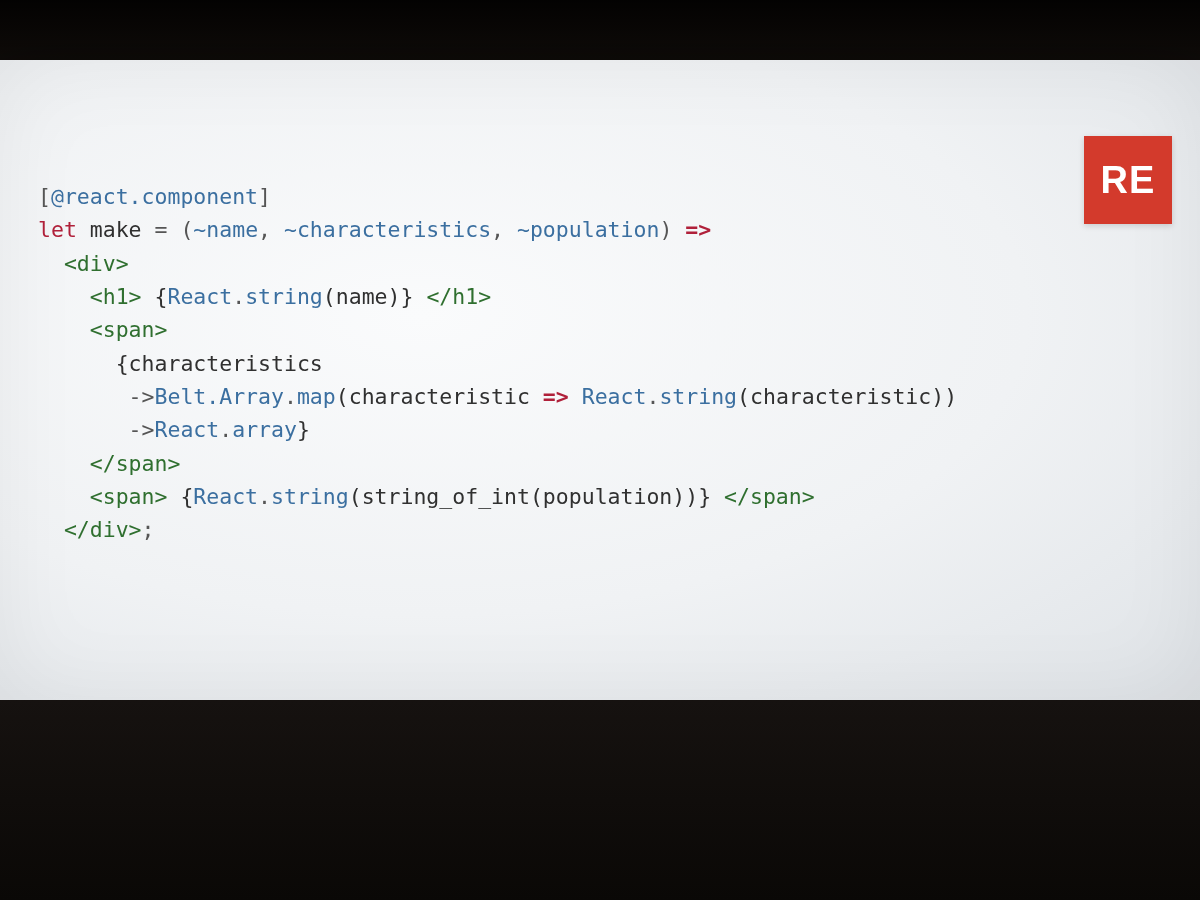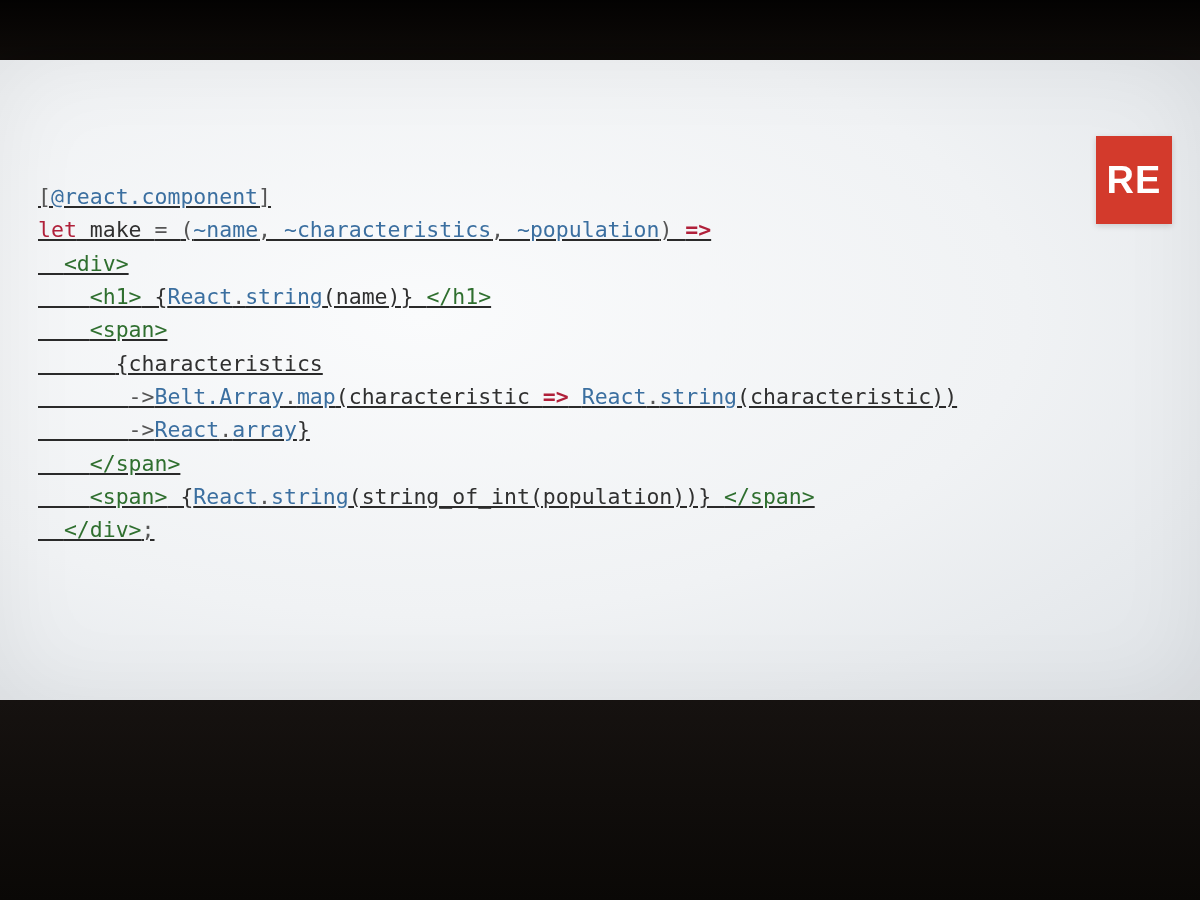--- a/index.html
+++ b/index.html
@@ -37,21 +37,21 @@
   .below {
     position: absolute;
     left: 0; top: 700px; width: 1200px; height: 200px;
     background: linear-gradient(180deg, #161210 0%, #0a0806 100%);
   }
   
   .logo {
     position: absolute;
     top: 76px;
     right: 28px;
-    width: 76px;
+    width: 88px;
     height: 88px;
     background: #d33a2c;
     color: #fff;
     font-family: "Helvetica Neue", Arial, sans-serif;
     font-weight: 700;
     font-size: 38px;
     letter-spacing: 1px;
     display: flex;
     align-items: center;
     justify-content: center;
@@ -61,21 +61,20 @@
   pre.code {
     position: absolute;
     left: 38px;
     top: 120px;
     margin: 0;
     font-size: 21.5px;
     line-height: 1.55;
     color: #2a2a2a;
     white-space: pre;
     font-family: "DejaVu Sans Mono", "Menlo", "Consolas", monospace;
-    text-decoration: underline;
   }
   .c-attr   { color: #3b6fa0; }   
   .c-kw     { color: #b0203a; }   
   .c-op     { color: #b0203a; font-weight: 600; } 
   .c-tag    { color: #2f6f2f; }   
   .c-ns     { color: #3b6fa0; }   
   .c-fn     { color: #3b6fa0; }   
   .c-plain  { color: #303030; }
   .c-punc   { color: #555; }
 </style>

